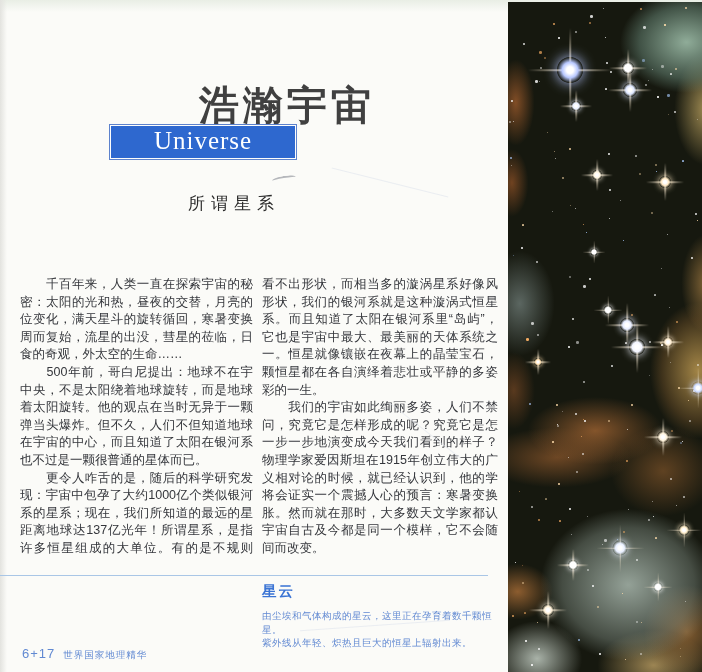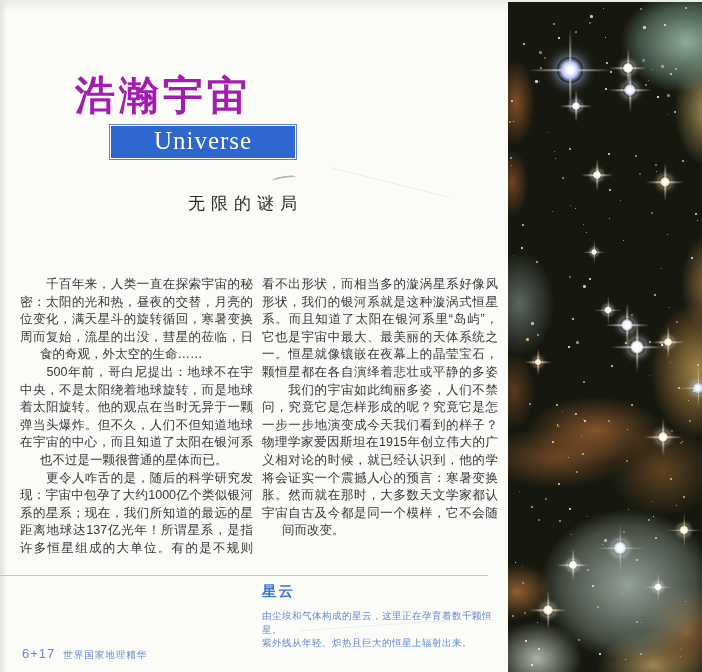--- a/index.html
+++ b/index.html
@@ -4,39 +4,39 @@
 <style>
   html,body{margin:0;padding:0;}
   body{width:702px;height:672px;font-family:"Liberation Sans",sans-serif;}
   #page{position:relative;width:702px;height:672px;background:#fbfbf8;overflow:hidden;}
   .top-tint{position:absolute;left:0;top:0;right:0;height:12px;
     background:linear-gradient(#e9eee5,rgba(251,251,248,0));}
   .left-edge{position:absolute;left:0;top:0;bottom:0;width:7px;
     background:linear-gradient(to right,#e3e3df,rgba(251,251,248,0));}
 
   
-  .title{position:absolute;left:75px;top:68px;width:300px;text-align:left;
-    font-size:40px;font-weight:bold;color:#a21caf;letter-spacing:4px;}
+  .title{position:absolute;left:75px;top:78px;width:300px;text-align:right;
+    font-size:40px;font-weight:bold;color:#404040;letter-spacing:4px;}
   .banner{position:absolute;left:109px;top:124px;width:188px;height:36px;
     background:#fdfdfc;border:1px solid #5d82cc;padding:1px;box-sizing:border-box;}
   .banner-fill{width:100%;height:100%;background:#2e68cf;display:flex;
     align-items:center;justify-content:center;}
   .banner-fill span{font-family:"Liberation Serif",serif;font-size:25px;color:#ffffff;
     letter-spacing:1px;transform:translateY(-1px);text-align:center;}
   .subtitle{position:absolute;left:188px;top:192px;font-family:"Liberation Serif",serif;
     font-size:17px;color:#2b2b2b;letter-spacing:6px;}
   .pencil-mark{position:absolute;left:272px;top:176px;width:24px;height:4px;
     border-top:2px solid #90949c;border-radius:60%;transform:rotate(-9deg);opacity:.65;}
 
   
   .col{position:absolute;top:276px;font-size:12.5px;line-height:17.6px;color:#34363b;}
   .col-left{left:20px;width:233px;}
   .col-right{left:262px;width:236px;}
   .text-line{text-align:justify;text-align-last:justify;height:17.6px;overflow:hidden;}
-  .text-line.short{text-align-last:left;margin-left:20px;}
+  .text-line.short{text-align-last:left;}
 
   
   .divider{position:absolute;left:0;top:575px;width:488px;height:1px;background:#a9c6e6;}
   .caption{position:absolute;left:262px;top:582px;width:236px;}
   .caption-heading{font-size:14.5px;font-weight:bold;color:#3b74d4;letter-spacing:2px;margin-bottom:8px;}
   .caption-credit,.caption-line{font-size:9.5px;line-height:13.5px;color:#6189d2;letter-spacing:.5px;}
   .footer{position:absolute;left:22px;top:644px;color:#6189d2;white-space:nowrap;}
   .page-number{font-size:13px;letter-spacing:1px;}
   .series-title{font-size:9.5px;margin-left:8px;letter-spacing:1px;}
 
@@ -81,21 +81,21 @@
   <div class="left-edge"></div>
 
   <div class="title">浩瀚宇宙</div>
 
   <div class="banner">
     <div class="banner-fill">
       <span>Universe</span>
     </div>
   </div>
 
-  <div class="subtitle">无限的谜局</div>
+  <div class="subtitle">所谓星系</div>
   <div class="pencil-mark"></div>
 
   <div class="col col-left">
       <div class="text-line">　　千百年来，人类一直在探索宇宙的秘</div>
       <div class="text-line">密：太阳的光和热，昼夜的交替，月亮的相</div>
       <div class="text-line">位变化，满天星斗的旋转循回，寒暑变换的</div>
       <div class="text-line">周而复始，流星的出没，彗星的莅临，日月</div>
       <div class="text-line short">食的奇观，外太空的生命……</div>
       <div class="text-line">　　500年前，哥白尼提出：地球不在宇宙的</div>
       <div class="text-line">中央，不是太阳绕着地球旋转，而是地球绕</div>
@@ -109,20 +109,21 @@
       <div class="text-line">距离地球达137亿光年！所谓星系，是指由</div>
       <div class="text-line">许多恒星组成的大单位。有的是不规则的，</div>
     </div>
   <div class="col col-right">
       <div class="text-line">看不出形状，而相当多的漩涡星系好像风车</div>
       <div class="text-line">形状，我们的银河系就是这种漩涡式恒星</div>
       <div class="text-line">系。而且知道了太阳在银河系里“岛屿”，</div>
       <div class="text-line">它也是宇宙中最大、最美丽的天体系统之</div>
       <div class="text-line">一。恒星就像镶嵌在夜幕上的晶莹宝石，每</div>
       <div class="text-line">颗恒星都在各自演绎着悲壮或平静的多姿多</div>
+      <div class="text-line short">彩的一生。</div>
       <div class="text-line">　　我们的宇宙如此绚丽多姿，人们不禁会</div>
       <div class="text-line">问，究竟它是怎样形成的呢？究竟它是怎样</div>
       <div class="text-line">一步一步地演变成今天我们看到的样子？当</div>
       <div class="text-line">物理学家爱因斯坦在1915年创立伟大的广</div>
       <div class="text-line">义相对论的时候，就已经认识到，他的学说</div>
       <div class="text-line">将会证实一个震撼人心的预言：寒暑变换的</div>
       <div class="text-line">胀。然而就在那时，大多数天文学家都认为</div>
       <div class="text-line">宇宙自古及今都是同一个模样，它不会随时</div>
       <div class="text-line short">间而改变。</div>
     </div>

